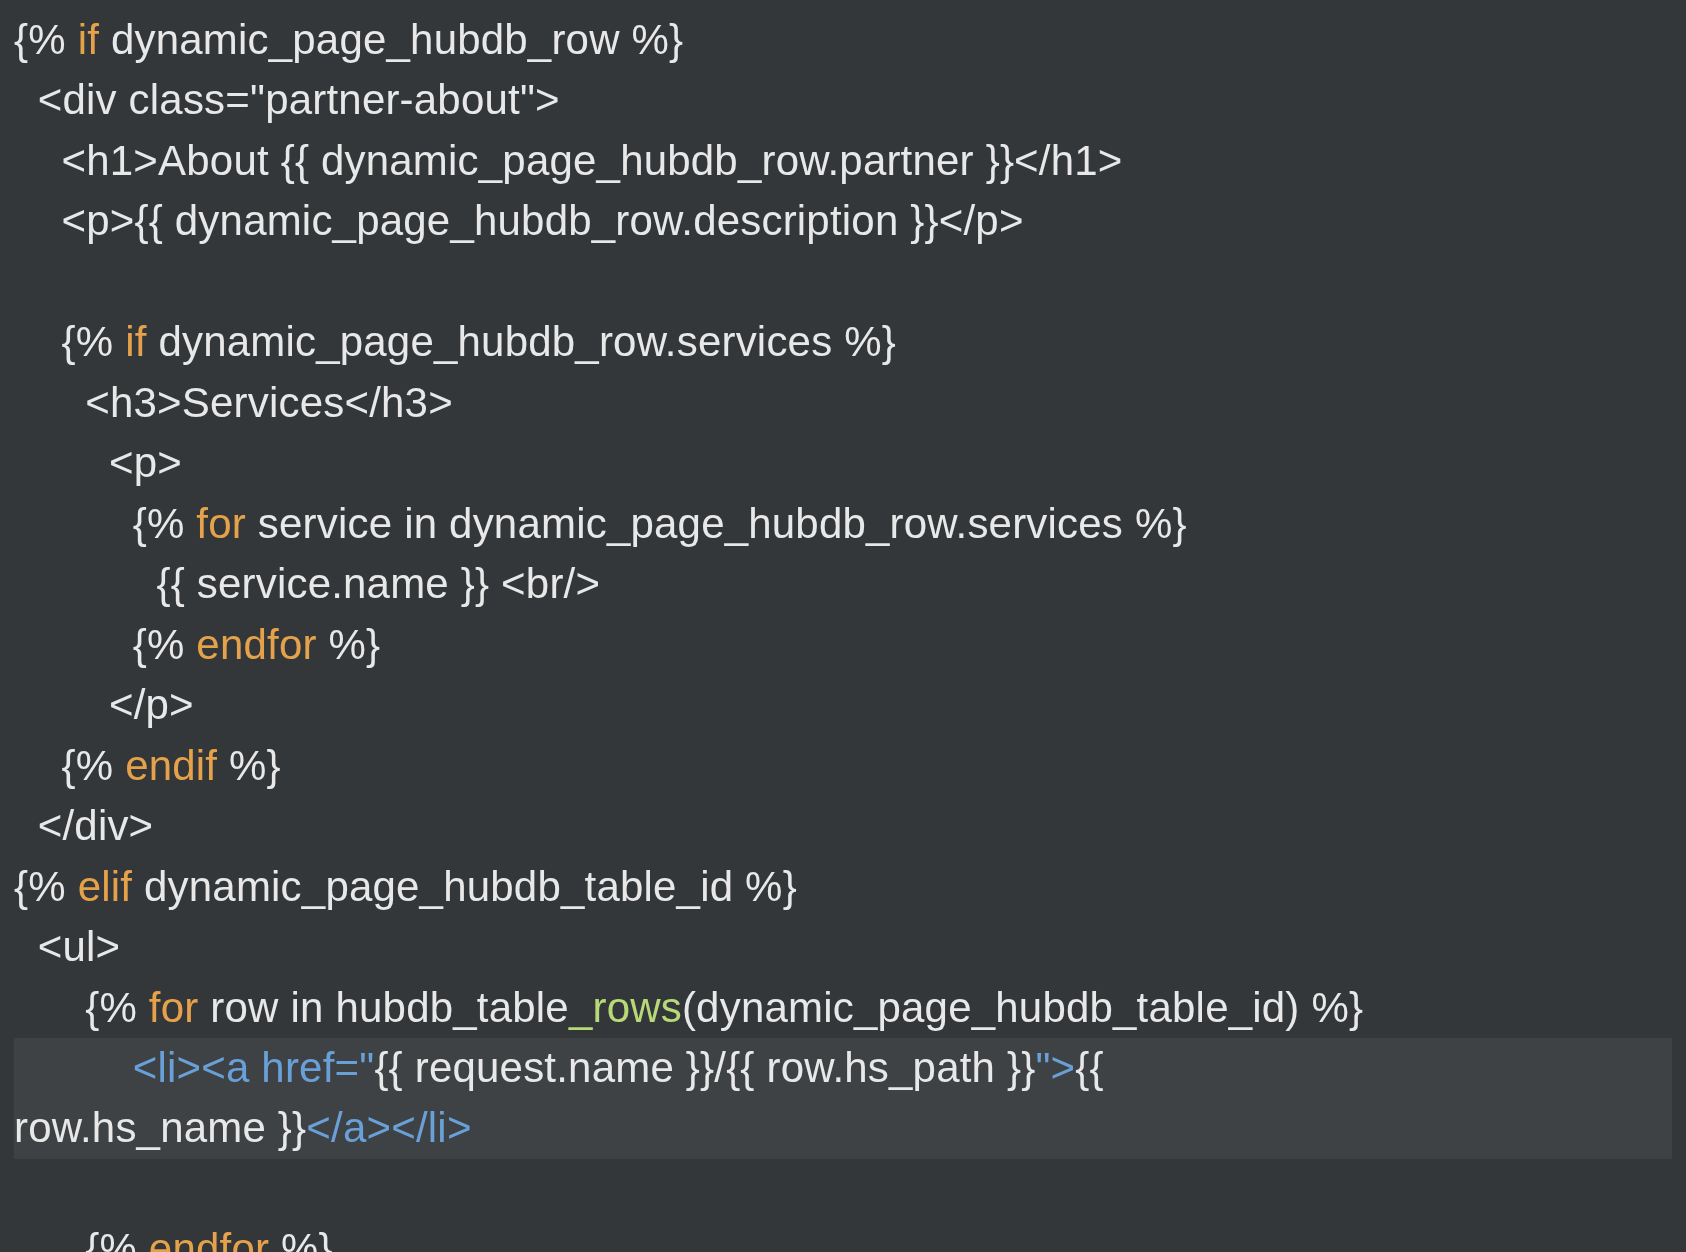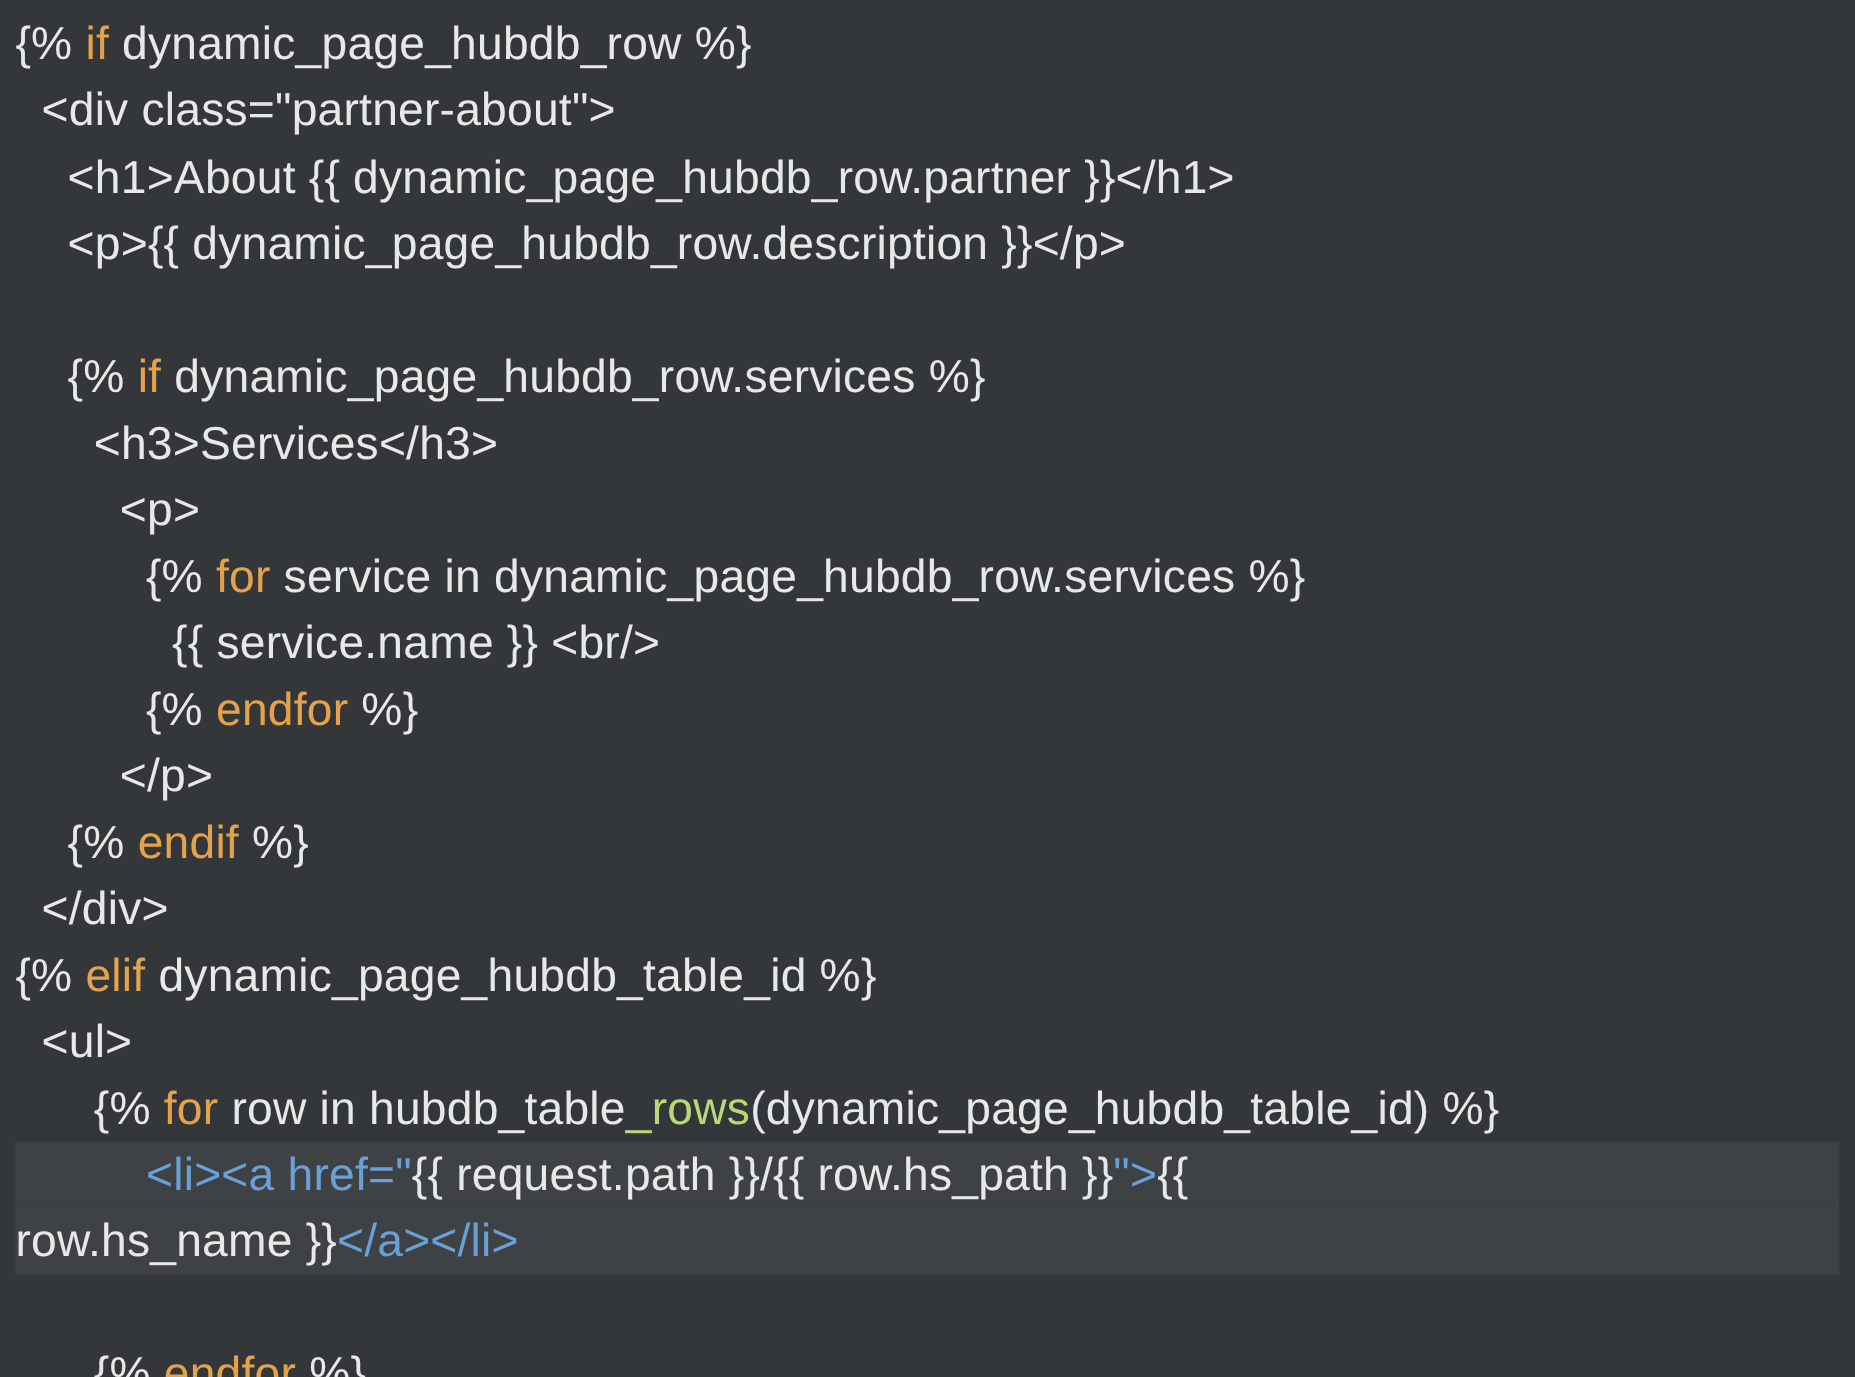--- a/index.html
+++ b/index.html
@@ -39,16 +39,16 @@
 <span>        &lt;p&gt;</span>
 <span><span>          {% </span><span class="kw">for</span><span> service in dynamic_page_hubdb_row.services %}</span></span>
 <span>            {{ service.name }} &lt;br/&gt;</span>
 <span><span>          {% </span><span class="kw">endfor</span><span> %}</span></span>
 <span>        &lt;/p&gt;</span>
 <span><span>    {% </span><span class="kw">endif</span><span> %}</span></span>
 <span>  &lt;/div&gt;</span>
 <span><span>{% </span><span class="kw">elif</span><span> dynamic_page_hubdb_table_id %}</span></span>
 <span>  &lt;ul&gt;</span>
 <span><span>      {% </span><span class="kw">for</span><span> row in hubdb_table</span><span class="fn">_rows</span><span>(dynamic_page_hubdb_table_id) %}</span></span>
-<span class="hl wrapline"><span>          </span><span class="tag">&lt;li&gt;&lt;a href="</span><span>{{ request.path }}/{{ row.hs_path }}</span><span class="tag">"&gt;</span><span>{{ </span></span><span class="hl wrapline"><span>row.hs_name }}</span><span class="tag">&lt;/a&gt;&lt;/li&gt;</span></span>
+<span class="hl wrapline"><span>          </span><span class="tag">&lt;li&gt;&lt;a href="</span><span>{{ request.name }}/{{ row.hs_path }}</span><span class="tag">"&gt;</span><span>{{ </span></span><span class="hl wrapline"><span>row.hs_name }}</span><span class="tag">&lt;/a&gt;&lt;/li&gt;</span></span>
 <span><span>      {% </span><span class="kw">endfor</span><span> %}</span></span>
 <span>  &lt;/ul&gt;</span>
 <span><span>{% </span><span class="kw">endif</span><span> %}</span></span></pre>
 
 </body></html>

